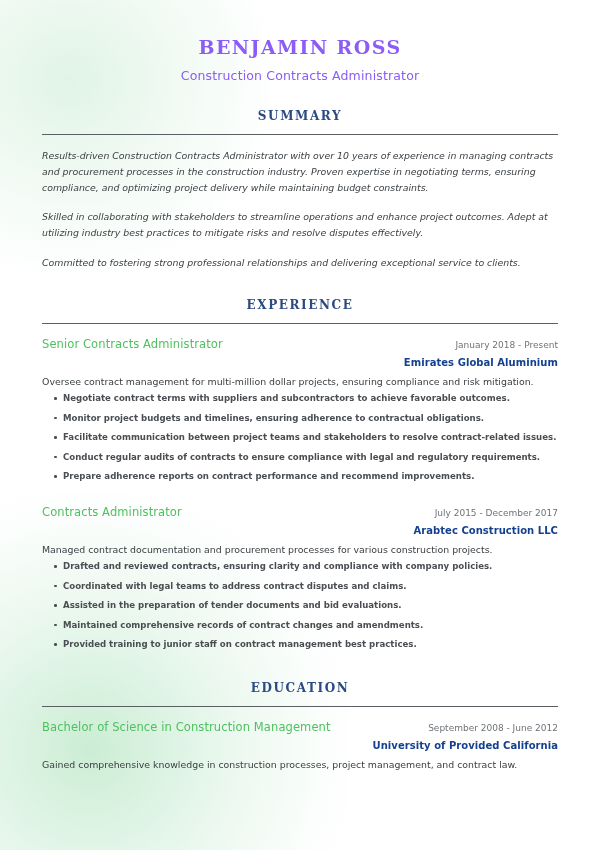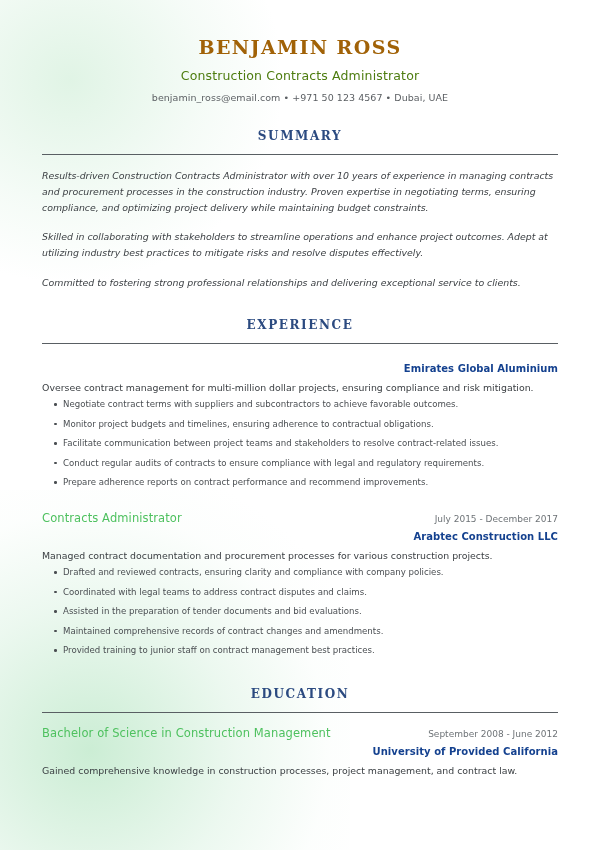--- a/index.html
+++ b/index.html
@@ -56,27 +56,27 @@
   
   .hdr {
     text-align: center;
     padding-top: 36px;
   }
   .hdr-name {
     font-family: "DejaVu Serif", serif;
     font-weight: bold;
     font-size: 19px;
     letter-spacing: 1.4px;
-    color: #a16207;
+    color: #8b5cf6;
     line-height: 1.2;
   }
   .hdr-title {
     margin-top: 9px;
     font-size: 12.5px;
-    color: #4d7c0f;
+    color: #8b5cf6;
     letter-spacing: 0.15px;
   }
   .hdr-contact {
     margin-top: 9px;
     font-size: 9.5px;
     color: #5b5f63;
     letter-spacing: 0.05px;
   }
 
   
@@ -151,20 +151,21 @@
     margin: 4px 0 0 0;
     padding: 0;
   }
   .bullets li {
     position: relative;
     padding-left: 21px;
     font-size: 8.6px;
     line-height: 1.35;
     color: #4a4e52;
     margin-bottom: 8px;
+    font-weight: bold;
   }
   .bullets li:last-child { margin-bottom: 0; }
   .bullets li::before {
     content: "";
     position: absolute;
     left: 12px;
     top: 4px;
     width: 2.6px;
     height: 2.6px;
     border-radius: 50%;
@@ -177,21 +178,20 @@
 </style>
 </head>
 <body>
 
 <div id="page">
   <div id="content">
 
     <div class="hdr">
       <div class="hdr-name">BENJAMIN  ROSS</div>
       <div class="hdr-title">Construction Contracts Administrator</div>
-      <div class="hdr-contact">benjamin_ross@email.com • +971 50 123 4567 • Dubai, UAE</div>
     </div>
 
     <div class="gap-summary"></div>
 
     <div class="section">
       <div class="sec-head">SUMMARY</div>
       <hr class="sec-rule">
       <div class="sec-body">
         <p class="para">Results-driven Construction Contracts Administrator with over 10 years of experience in managing contracts and procurement processes in the construction industry. Proven expertise in negotiating terms, ensuring compliance, and optimizing project delivery while maintaining budget constraints.</p>
         <p class="para">Skilled in collaborating with stakeholders to streamline operations and enhance project outcomes. Adept at utilizing industry best practices to mitigate risks and resolve disputes effectively.</p>
@@ -200,20 +200,24 @@
     </div>
 
     <div class="gap-exp"></div>
 
     <div class="section">
       <div class="sec-head">EXPERIENCE</div>
       <hr class="sec-rule">
       <div class="sec-body">
 
         <div class="entry">
+          <div class="entry-top">
+            <div class="entry-role">Senior Contracts Administrator</div>
+            <div class="entry-date">January 2018 - Present</div>
+          </div>
           <div class="entry-org">Emirates Global Aluminium</div>
           <div class="entry-desc">Oversee contract management for multi-million dollar projects, ensuring compliance and risk mitigation.</div>
           <ul class="bullets">
             <li>Negotiate contract terms with suppliers and subcontractors to achieve favorable outcomes.</li>
             <li>Monitor project budgets and timelines, ensuring adherence to contractual obligations.</li>
             <li>Facilitate communication between project teams and stakeholders to resolve contract-related issues.</li>
             <li>Conduct regular audits of contracts to ensure compliance with legal and regulatory requirements.</li>
             <li>Prepare adherence reports on contract performance and recommend improvements.</li>
           </ul>
         </div>

